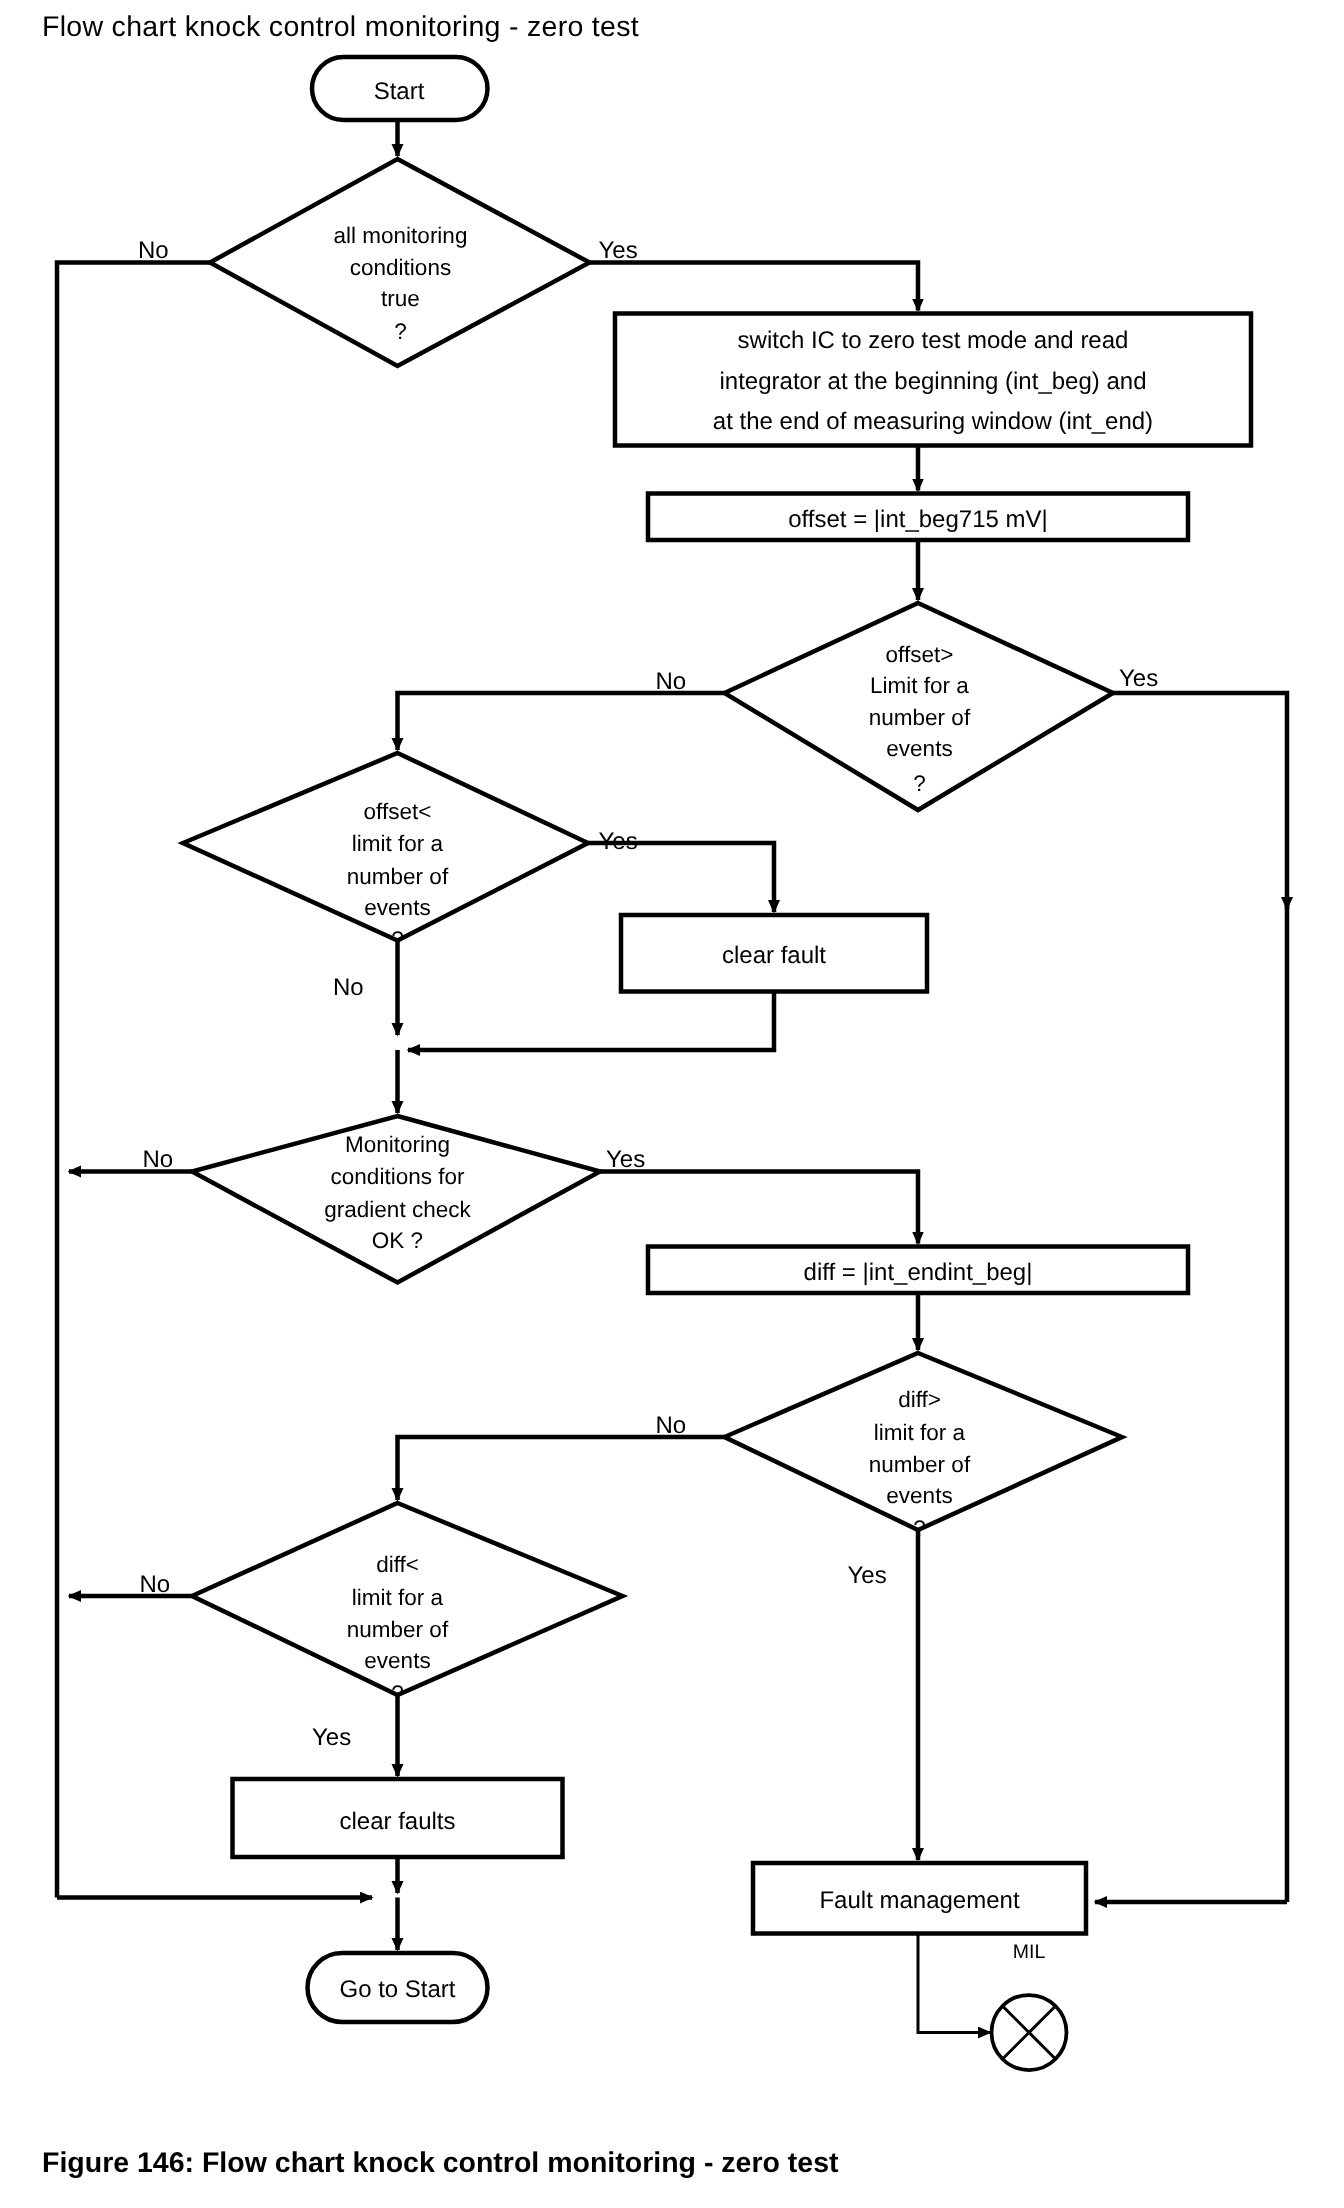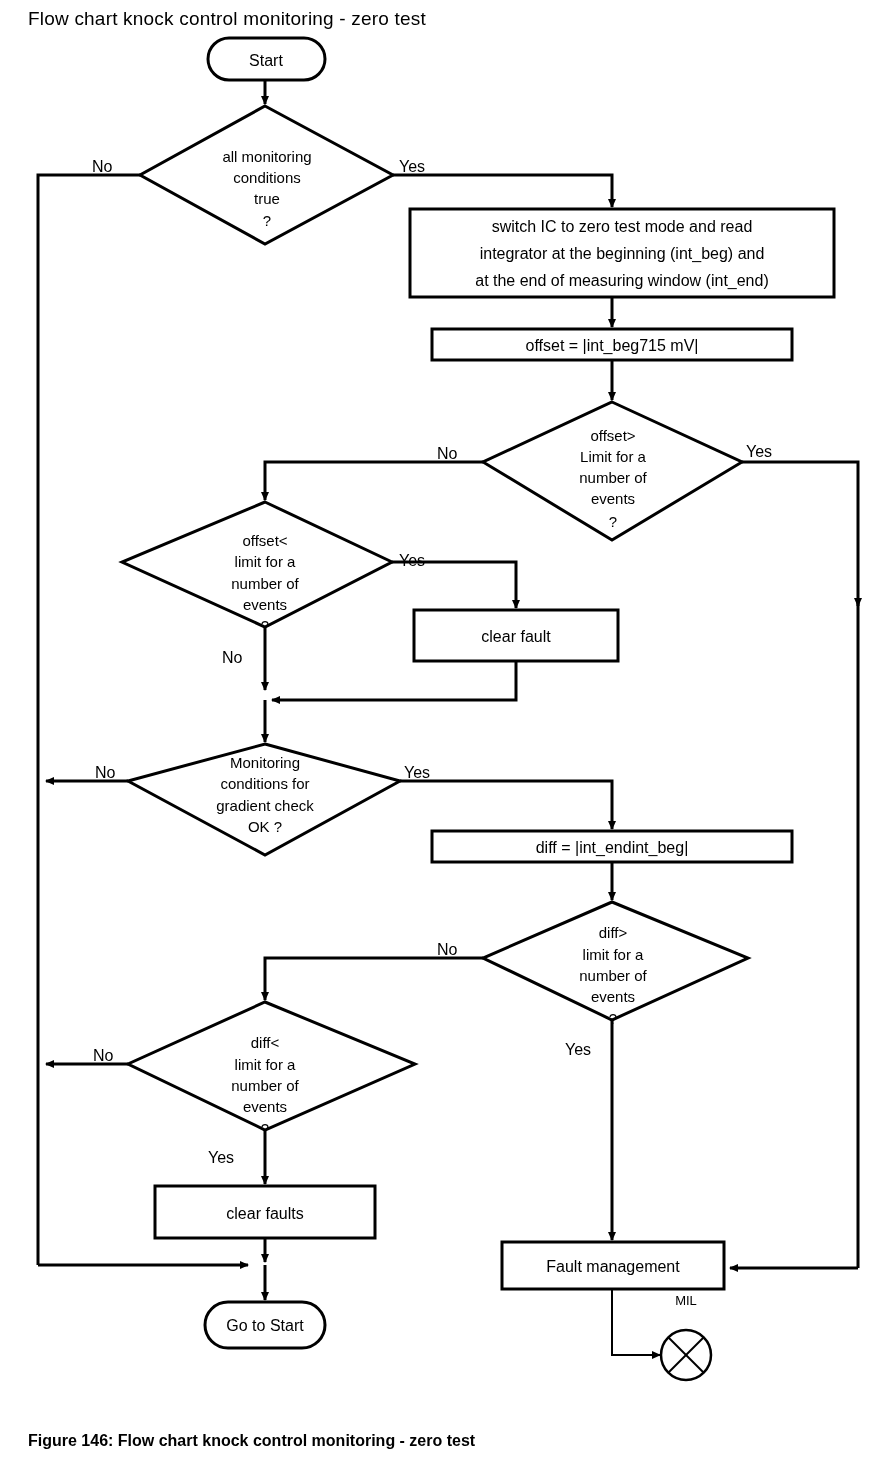--- a/index.html
+++ b/index.html
@@ -1,19 +1,19 @@
 <!DOCTYPE html>
 <html><head>
 <meta charset="utf-8">
 <style>
   html,body{margin:0;padding:0;background:#ffffff;}
   body{width:896px;height:1472px;position:relative;font-family:"Liberation Sans",sans-serif;color:#000;}
   #canvas{position:absolute;left:0;top:0;width:896px;height:1472px;border-radius:13px;}
   .title{position:absolute;left:28px;top:8px;font-size:19px;letter-spacing:.2px;white-space:nowrap;}
-  .caption{position:absolute;left:28px;top:1432px;font-size:16px;font-weight:bold;white-space:nowrap;}
+  .caption{position:absolute;left:28px;top:1432px;font-size:19px;font-weight:bold;white-space:nowrap;}
   svg{position:absolute;left:0;top:0;}
   text{font-family:"Liberation Sans",sans-serif;fill:#000;}
   .nodetext{font-size:15px;text-anchor:middle;}
   .boxtext{font-size:16px;text-anchor:middle;}
   .branch{font-size:16px;}
   .mil{font-size:13px;text-anchor:middle;}
   .term{font-size:16px;text-anchor:middle;}
   .shape{fill:#ffffff;stroke:#000000;stroke-width:3;}
   .shape-thin{fill:#ffffff;stroke:#000000;stroke-width:2.5;}
   .line{stroke:#000000;stroke-width:3;fill:none;}

